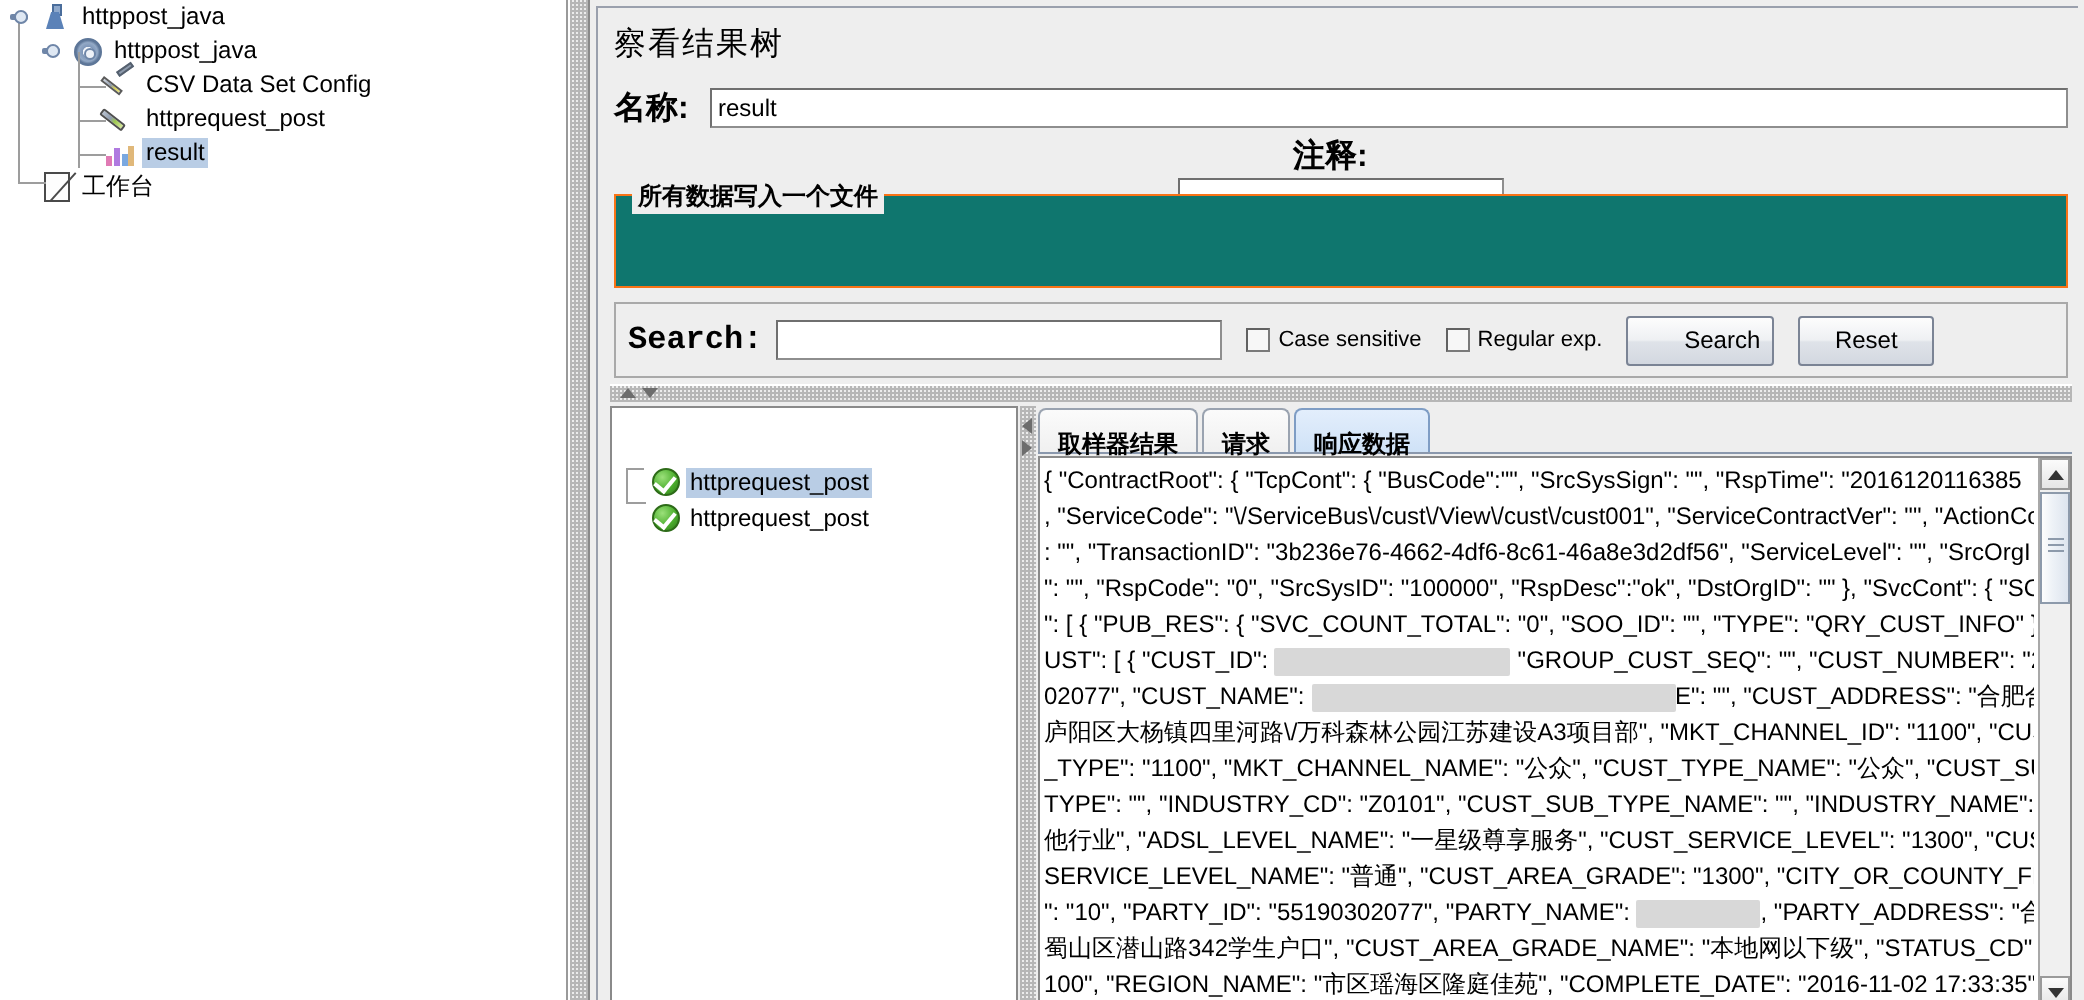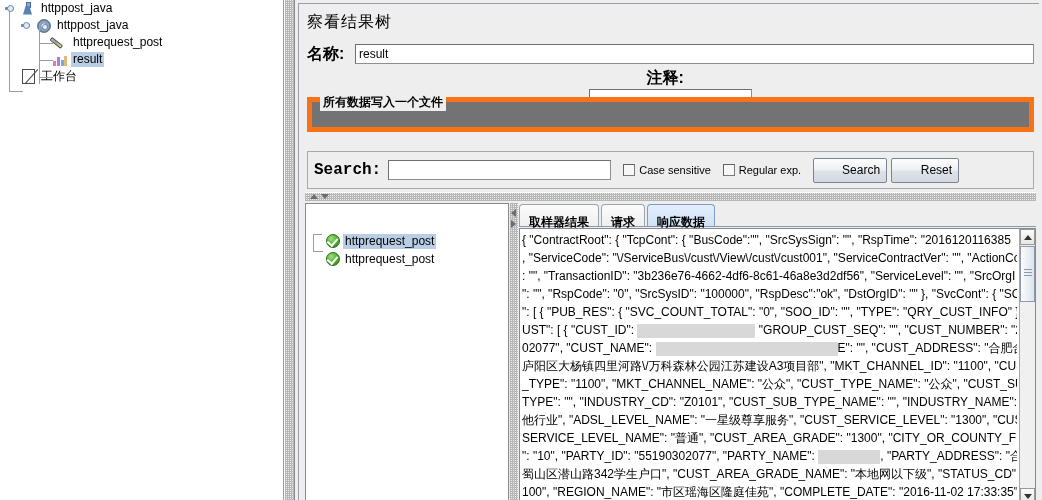--- a/index.html
+++ b/index.html
@@ -174,24 +174,24 @@
     border-top-color: #6f6f6f; border-left-color: #6f6f6f;
     box-sizing: border-box;
     font-size: 12px; color: #000;
     padding: 0 3px;
     outline: none;
     font-family: "Liberation Sans", sans-serif;
   }
 
   
   #filebox {
-    position: absolute; left: 8px; top: 93px; width: 727px; height: 35px;
-    border: 5px solid #f97316;
-    box-sizing: border-box;
-    background: #737373;
+    position: absolute; left: 8px; top: 93px; width: 727px; height: 47px;
+    border: 1px solid #f97316;
+    box-sizing: border-box;
+    background: #0f766e;
   }
   #filebox-legend {
     position: absolute; left: 8px; top: -8px;
     background: #eeeeee; padding: 0 3px;
     font-size: 12px; font-weight: bold;
   }
   #file-row {
     position: absolute; left: 5px; top: 14px; right: 4px; height: 24px;
     display: flex; align-items: center;
   }
@@ -418,20 +418,29 @@
           <span class="tree-label">httppost_java</span>
         </div>
         <div class="tree-row" style="padding-left: 36px;">
           <span class="ticon">
             <span class="ic-thread"></span>
           </span>
           <span class="tree-label">httppost_java</span>
         </div>
         <div class="tree-row" style="padding-left: 52px;">
           <span class="ticon">
+            <span class="ic-config">
+              <span class="pen"></span>
+              <span class="wrench"></span>
+            </span>
+          </span>
+          <span class="tree-label">CSV Data Set Config</span>
+        </div>
+        <div class="tree-row" style="padding-left: 52px;">
+          <span class="ticon">
             <span class="ic-http">
               <span class="pen2"></span>
             </span>
           </span>
           <span class="tree-label">httprequest_post</span>
         </div>
         <div class="tree-row" style="padding-left: 52px;">
           <span class="ticon">
             <span class="ic-listener">
               <span class="bar" style="left:1px;height:5px;background:#e07ab4;"></span>
@@ -482,21 +491,21 @@
 
       <div id="searchbox">
         <div id="search-row">
           <div style="font-size:16px;font-weight:bold;white-space:nowrap;font-family:Liberation Mono, monospace;">Search:</div>
           <input class="jtext" style="flex: 0 0 auto; width: 223px; height: 20px; margin-left: 7px;" value="">
           <div class="jcheck" style="margin-left:12px;"></div>
           <div style="margin-left:4px;font-size:11px;white-space:nowrap;">Case sensitive</div>
           <div class="jcheck" style="margin-left:12px;"></div>
           <div style="margin-left:4px;font-size:11px;white-space:nowrap;">Regular exp.</div>
           <button class="jbutton" style="width:74px;height:25px;margin-left:12px;font-size:12px;text-align:right;">Search</button>
-          <button class="jbutton" style="width:68px;height:25px;margin-left:4px;font-size:12px;text-align:right;">Reset</button>
+          <button class="jbutton" style="width:68px;height:25px;margin-left:12px;font-size:12px;">Reset</button>
         </div>
       </div>
 
       <div id="h-splitter">
         <div class="collapse-arrow" id="arrow-up"></div>
         <div class="collapse-arrow" id="arrow-down"></div>
       </div>
 
       <div id="results-left">
         <div id="sampler-tree">

